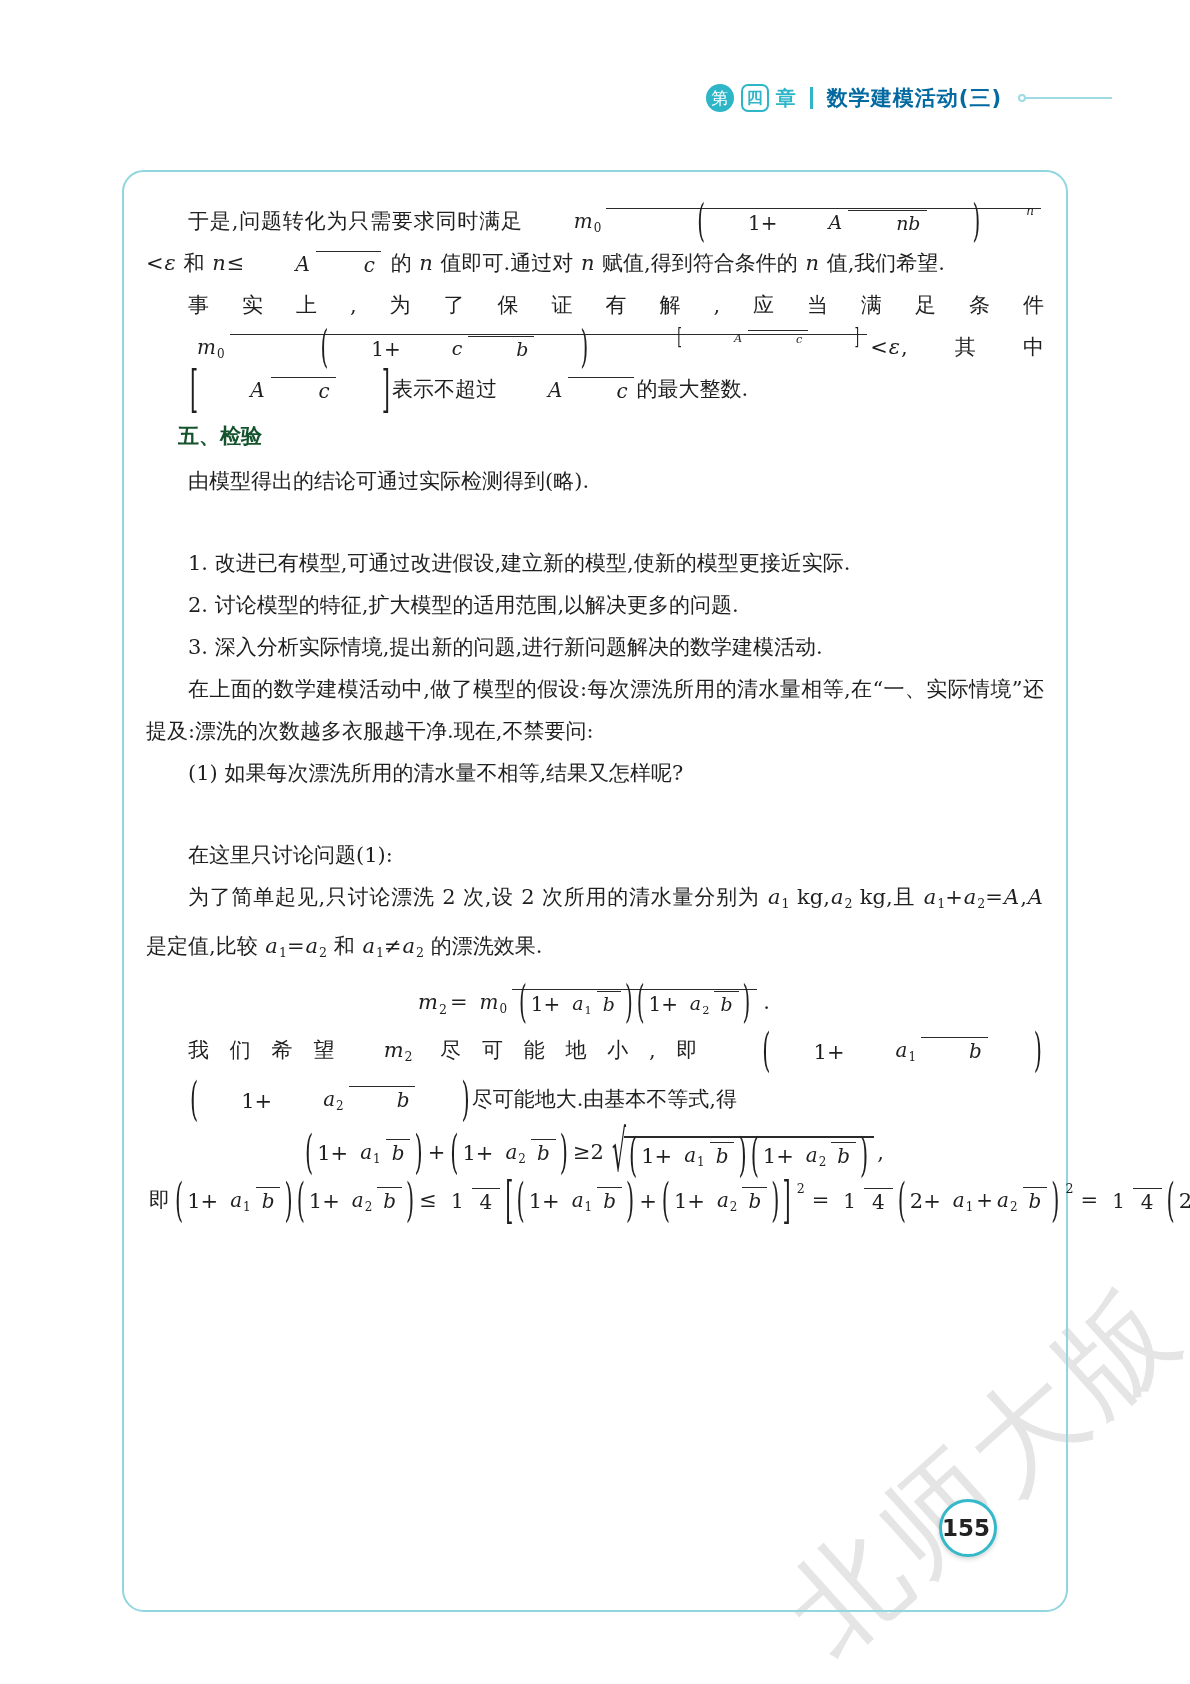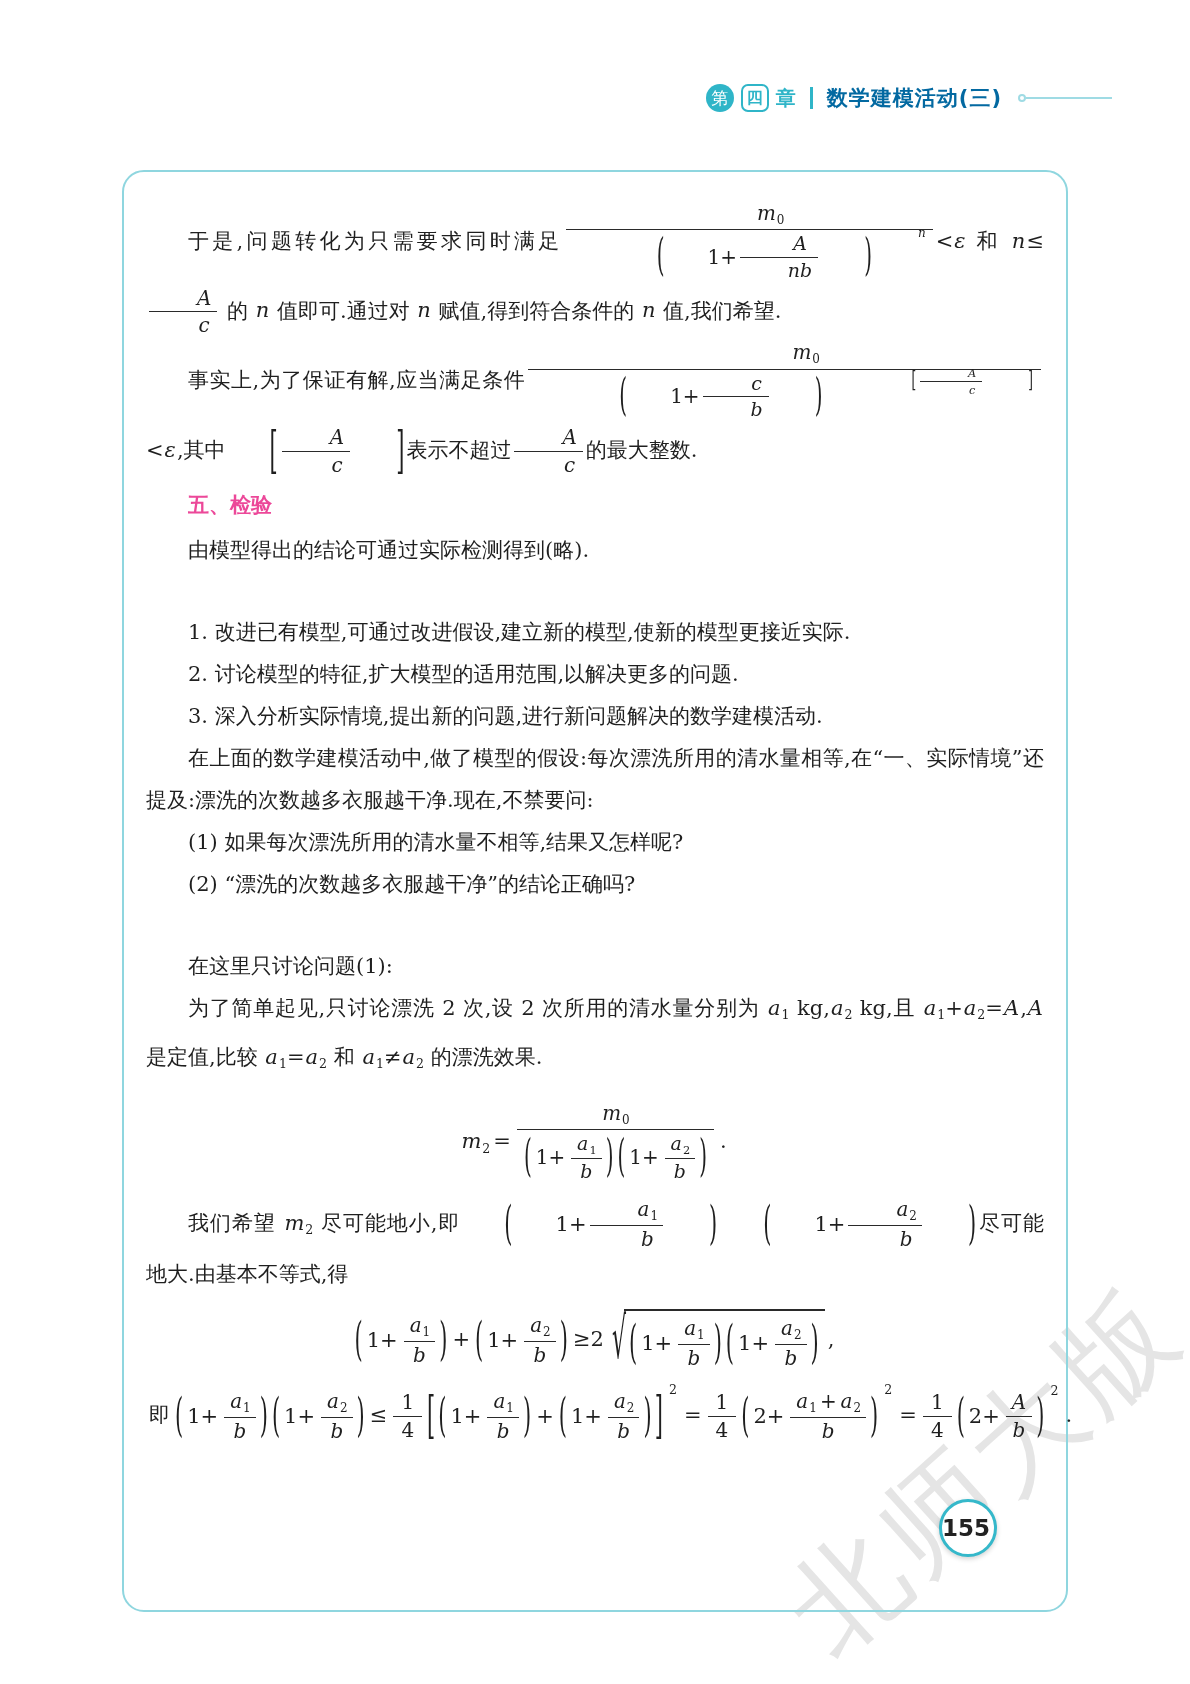--- a/index.html
+++ b/index.html
@@ -33,33 +33,33 @@
   }
 
   
   .content-box{
     position:absolute;left:122px;top:170px;width:946px;height:1442px;box-sizing:border-box;
     border:2px solid #8fd6df;border-radius:22px;padding:28px 22px 0 22px;z-index:1;background:transparent;
   }
   .para{font-size:21px;line-height:42px;text-align:justify;margin:0}
   .indent{text-indent:2em}
   .sec-heading{
-    color:#ec4899;font-family:"DejaVu Sans","Liberation Sans",sans-serif;
-    font-size:21px;font-weight:bold;line-height:48px;margin:2px 0 0 42px;
+    color:#14532d;font-family:"DejaVu Sans","Liberation Sans",sans-serif;
+    font-size:21px;font-weight:bold;line-height:48px;margin:2px 0 0 32px;
   }
   .vspace{height:40px}
   .formula{font-size:21px;text-align:center;margin:14px 0 10px;line-height:1.3;white-space:nowrap}
   .formula-left{text-align:left;margin:16px 0 0}
   .formula .mtxt{margin:0 3px}
 
   
   .mvar{font-style:italic;padding:0 1px}
   .msub{font-size:0.6em;vertical-align:-0.35em;font-style:normal}
   .mfrac{
-    display:inline-flex;flex-direction:column;vertical-align:middle;
+    display:inline-flex;flex-direction:row;vertical-align:middle;
     text-align:center;font-size:0.95em;margin:0 3px;
   }
   .mfrac .num,.mfrac .den{display:block;padding:1px 5px;line-height:1.25;white-space:nowrap}
   .mfrac .den{border-top:1.6px solid #2a2a2a}
   .mgrp{display:inline-flex;align-items:center;vertical-align:middle;margin:0 1px}
   .grpc{display:inline-flex;align-items:center}
   .fence{display:inline-block;line-height:1;padding:0 1px}
   .mgrp.big>.fence{transform:scaleY(2.2)}
   .mgrp.big>.fence.sq{transform:scaleY(2.4)}
   .mgrp>.msup{font-size:0.6em;align-self:flex-start;position:relative;top:-0.45em;margin-left:2px;font-style:normal}
@@ -149,21 +149,20 @@
         <span class="den"><span class="mvar">c</span></span>
       </span><span class="mtxt">的最大整数.</span></p>
   <h3 class="sec-heading">五、检验</h3>
   <p class="para indent"><span class="mtxt">由模型得出的结论可通过实际检测得到(略).</span></p>
   <div class="vspace"></div>
   <p class="para indent"><span class="mtxt">1. 改进已有模型,可通过改进假设,建立新的模型,使新的模型更接近实际.</span></p>
   <p class="para indent"><span class="mtxt">2. 讨论模型的特征,扩大模型的适用范围,以解决更多的问题.</span></p>
   <p class="para indent"><span class="mtxt">3. 深入分析实际情境,提出新的问题,进行新问题解决的数学建模活动.</span></p>
   <p class="para indent"><span class="mtxt">在上面的数学建模活动中,做了模型的假设:每次漂洗所用的清水量相等,在“一、实际情境”还提及:漂洗的次数越多衣服越干净.现在,不禁要问:</span></p>
   <p class="para indent"><span class="mtxt">(1) 如果每次漂洗所用的清水量不相等,结果又怎样呢?</span></p>
-  <p class="para indent"><span class="mtxt">(2) “漂洗的次数越多衣服越干净”的结论正确吗?</span></p>
   <div class="vspace"></div>
   <p class="para indent"><span class="mtxt">在这里只讨论问题(1):</span></p>
   <p class="para indent"><span class="mtxt">为了简单起见,只讨论漂洗 2 次,设 2 次所用的清水量分别为 </span><span class="mvar">a</span><span class="msub">1</span><span class="mtxt"> kg,</span><span class="mvar">a</span><span class="msub">2</span><span class="mtxt"> kg,且 </span><span class="mvar">a</span><span class="msub">1</span><span class="mtxt">+</span><span class="mvar">a</span><span class="msub">2</span><span class="mtxt">=</span><span class="mvar">A</span><span class="mtxt">,</span><span class="mvar">A</span><span class="mtxt"> 是定值,比较 </span><span class="mvar">a</span><span class="msub">1</span><span class="mtxt">=</span><span class="mvar">a</span><span class="msub">2</span><span class="mtxt"> 和 </span><span class="mvar">a</span><span class="msub">1</span><span class="mtxt">≠</span><span class="mvar">a</span><span class="msub">2</span><span class="mtxt"> 的漂洗效果.</span></p>
   <div class="formula"><span class="mvar">m</span><span class="msub">2</span><span class="mtxt">=</span><span class="mfrac">
         <span class="num"><span class="mvar">m</span><span class="msub">0</span></span>
         <span class="den"><span class="mgrp big">
             <span class="fence">(</span>
             <span class="grpc">
               <span class="mtxt">1+</span>
               <span class="mfrac">

